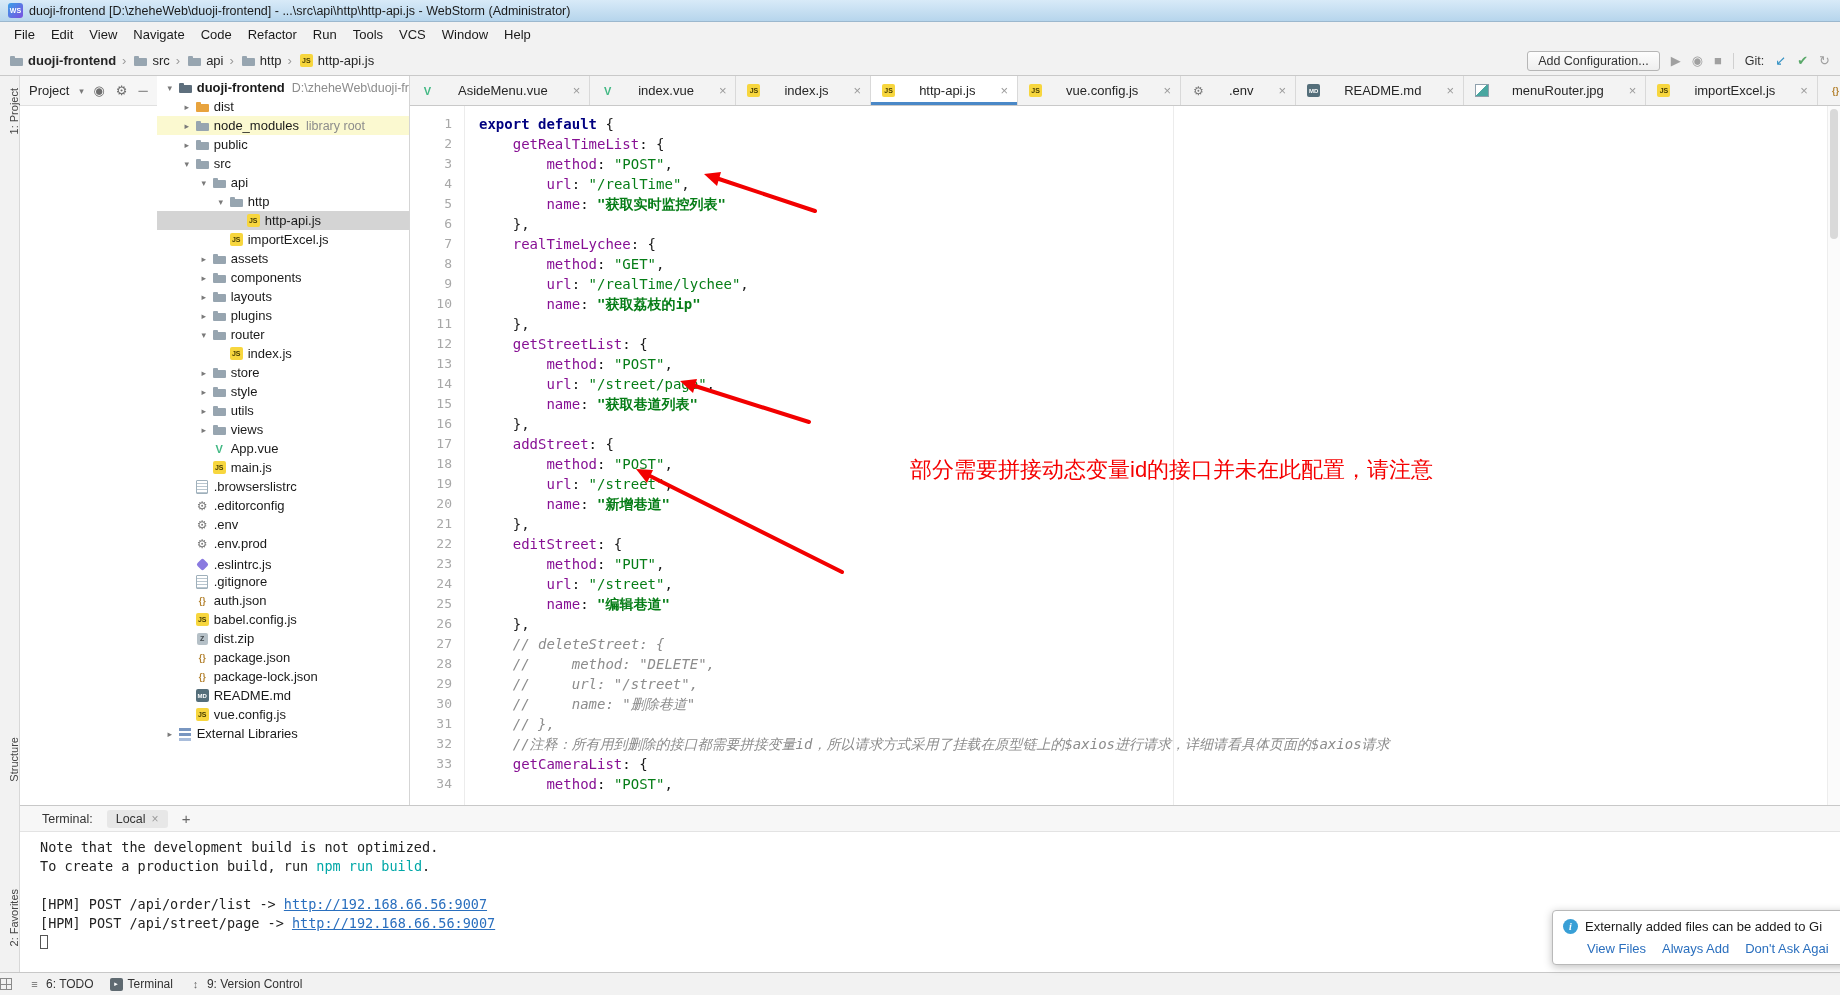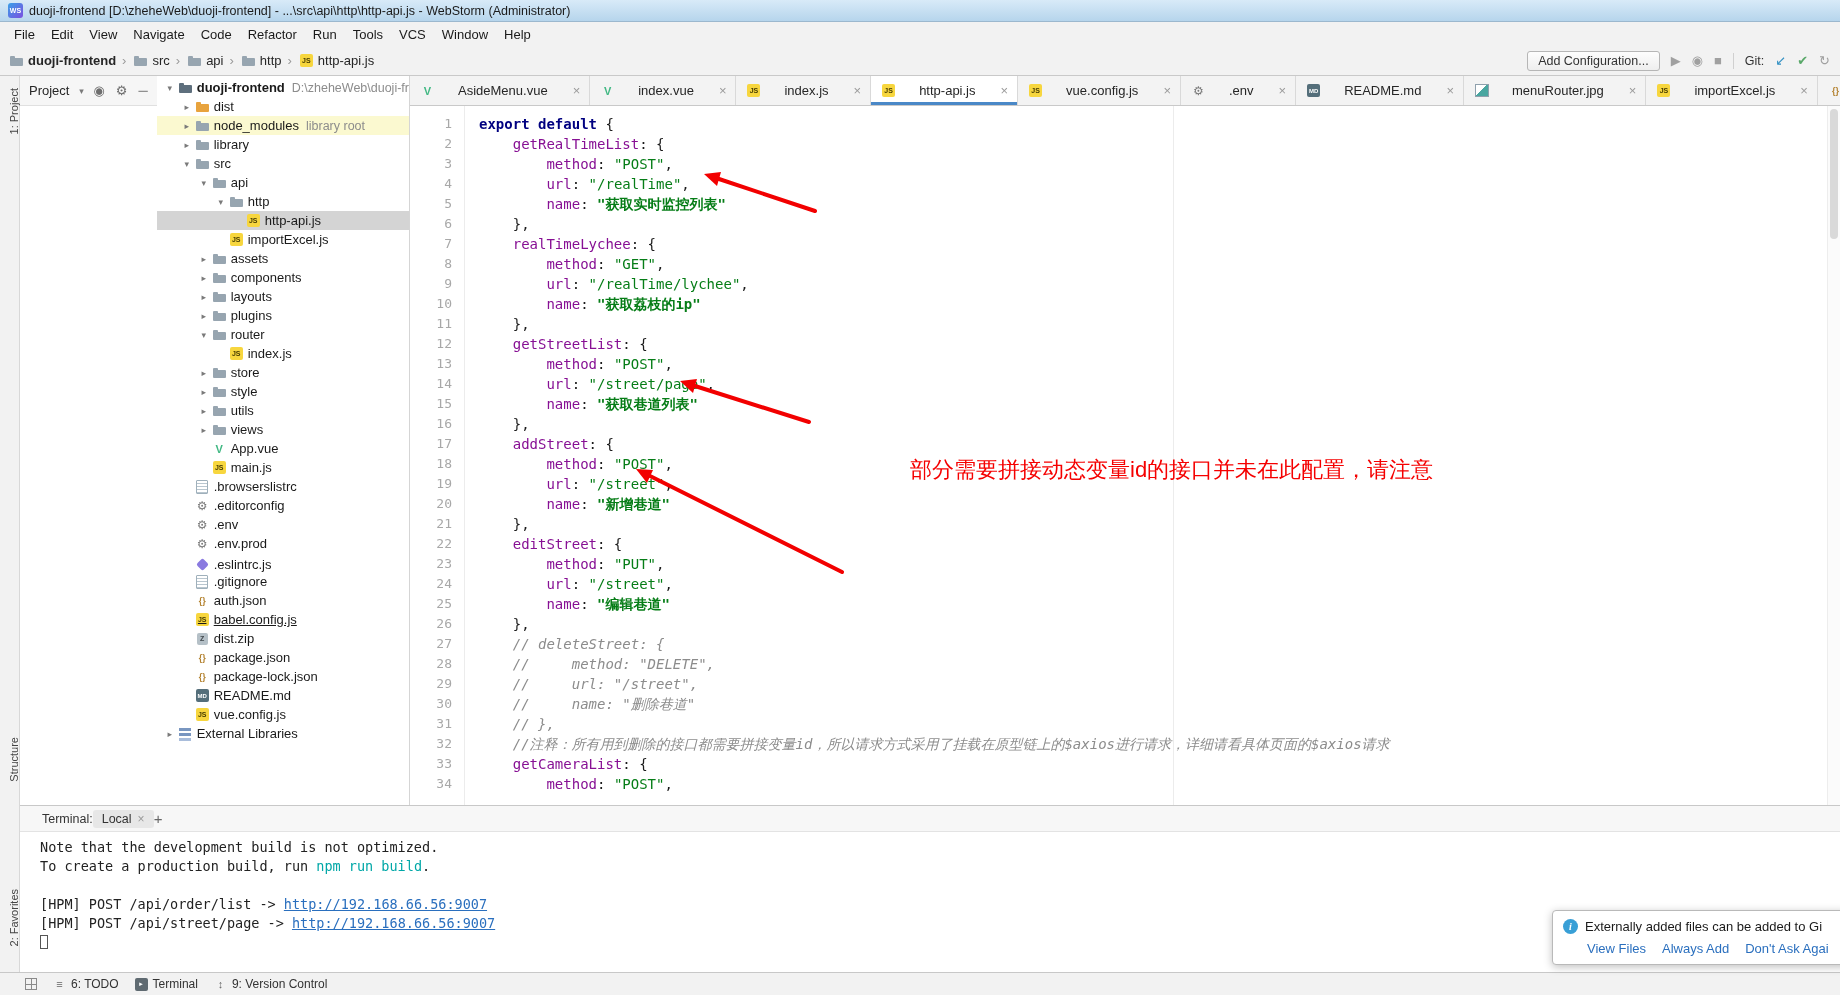--- a/index.html
+++ b/index.html
@@ -100,34 +100,34 @@
   .tk-c{color:var(--c-comment);font-style:italic}
   .tk-t{color:#1a1a1a}
   .wrap-guide{position:absolute;left:763px;top:0;bottom:0;width:1px;background:#ececec}
   .arrows{position:absolute;left:0;top:0;pointer-events:none}
   .annotation{position:absolute;left:500px;top:349px;font-size:22px;color:var(--c-annotation);white-space:nowrap}
   .editor-scrollbar{position:absolute;right:0;top:0;bottom:0;width:13px;border-left:1px solid #ededed;background:#fbfbfb}
   .editor-scrollbar .thumb{position:absolute;top:3px;left:2px;width:8px;height:130px;background:#d9d9d9;border-radius:4px}
 
   
   .terminal-panel{flex:1;display:flex;flex-direction:column;border-top:1px solid #c8c8c8;background:#fff;min-height:0}
-  .terminal-header{height:26px;flex:0 0 26px;display:flex;align-items:center;gap:0;padding-left:22px;
+  .terminal-header{height:26px;flex:0 0 26px;display:flex;align-items:center;gap:14px;padding-left:22px;
     background:#f7f7f7;border-bottom:1px solid #e3e3e3;font-size:12.5px;color:#333}
   .term-tab{display:flex;align-items:center;gap:6px;padding:2px 9px;background:#e7e7e7;border-radius:3px}
   .term-close{color:#9a9a9a;font-size:12px}
   .term-add{color:#666;font-size:15px}
   .terminal-body{flex:1;padding:6px 0 0 20px;font-family:"DejaVu Sans Mono",monospace;font-size:13.5px;line-height:19px;color:#222}
   .term-line{white-space:pre;height:19px}
   .tm-t{color:#222}
   .tm-cmd{color:var(--c-cmd)}
   .tm-link{color:var(--c-link);text-decoration:underline}
   .term-cursor{display:inline-block;width:8px;height:14px;border:1px solid #555;vertical-align:-2px}
 
   
-  .status-bar{height:23px;display:flex;align-items:center;gap:16px;padding:0 10px 0 25px;background:#f2f2f2;
+  .status-bar{height:23px;display:flex;align-items:center;gap:16px;padding:0 10px 0 0;background:#f2f2f2;
     border-top:1px solid #c8c8c8;font-size:12px;color:#333}
   .sb-grid{width:12px;height:12px;border:1px solid #8a8a8a;position:relative;flex:0 0 12px}
   .sb-grid::before{content:"";position:absolute;left:5px;top:0;bottom:0;width:1px;background:#8a8a8a}
   .sb-grid::after{content:"";position:absolute;top:5px;left:0;right:0;height:1px;background:#8a8a8a}
   .sb-item{display:flex;align-items:center;gap:5px}
   .sb-ic{width:13px;height:13px;display:inline-flex;align-items:center;justify-content:center;color:#666;font-size:11px}
   .sb-ic-todo::after{content:"≡"}
   .sb-ic-terminal{background:#5f6a71;border-radius:2px;color:#fff}
   .sb-ic-terminal::after{content:"▸";font-size:7px}
   .sb-ic-vcs::after{content:"↕"}
@@ -241,21 +241,21 @@
               </div>
               <div class="tree-row highlight" style="padding-left: 23px;">
                 <span class="chevron">▸</span>
                 <span class="ic ic-folder"></span>
                 <span class="tree-label">node_modules</span>
                 <span class="tree-extra">library root</span>
               </div>
               <div class="tree-row" style="padding-left: 23px;">
                 <span class="chevron">▸</span>
                 <span class="ic ic-folder"></span>
-                <span class="tree-label">library</span>
+                <span class="tree-label">public</span>
               </div>
               <div class="tree-row" style="padding-left: 23px;">
                 <span class="chevron">▾</span>
                 <span class="ic ic-folder"></span>
                 <span class="tree-label">src</span>
               </div>
               <div class="tree-row" style="padding-left: 40px;">
                 <span class="chevron">▾</span>
                 <span class="ic ic-folder"></span>
                 <span class="tree-label">api</span>
@@ -363,21 +363,21 @@
               <div class="tree-row" style="padding-left: 23px;">
                 <span class="chevron"></span>
                 <span class="ic ic-text"></span>
                 <span class="tree-label">.gitignore</span>
               </div>
               <div class="tree-row" style="padding-left: 23px; align-items: center;">
                 <span class="chevron"></span>
                 <span class="ic ic-json"></span>
                 <span class="tree-label">auth.json</span>
               </div>
-              <div class="tree-row" style="padding-left: 23px; text-decoration: underline;">
+              <div class="tree-row" style="padding-left: 23px;">
                 <span class="chevron"></span>
                 <span class="ic ic-js"></span>
                 <span class="tree-label">babel.config.js</span>
               </div>
               <div class="tree-row" style="padding-left: 23px;">
                 <span class="chevron"></span>
                 <span class="ic ic-zip"></span>
                 <span class="tree-label">dist.zip</span>
               </div>
               <div class="tree-row" style="padding-left: 23px;">

